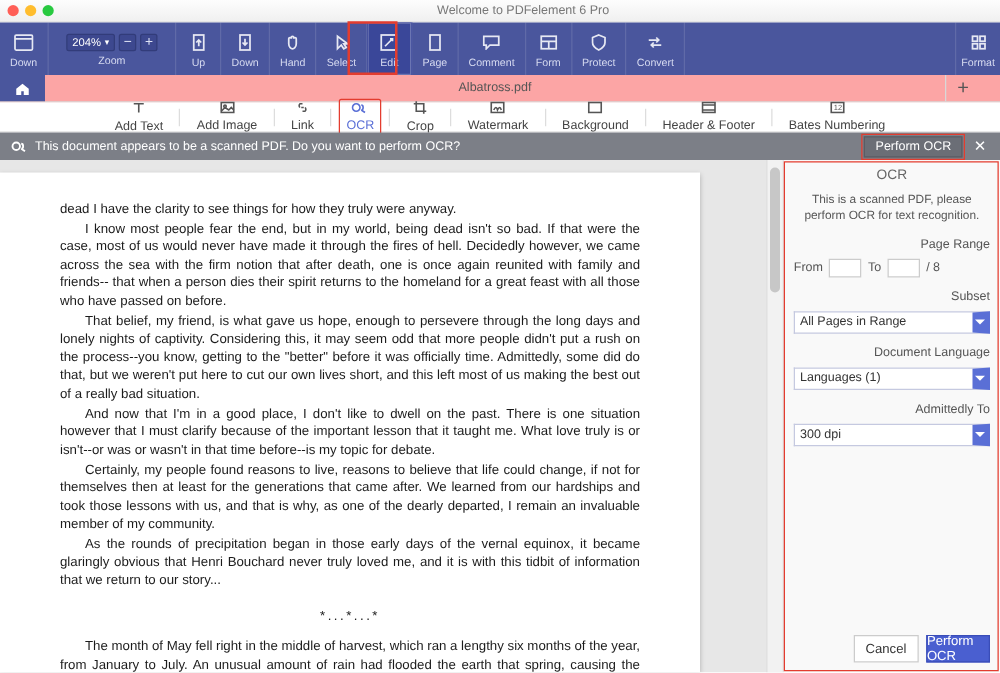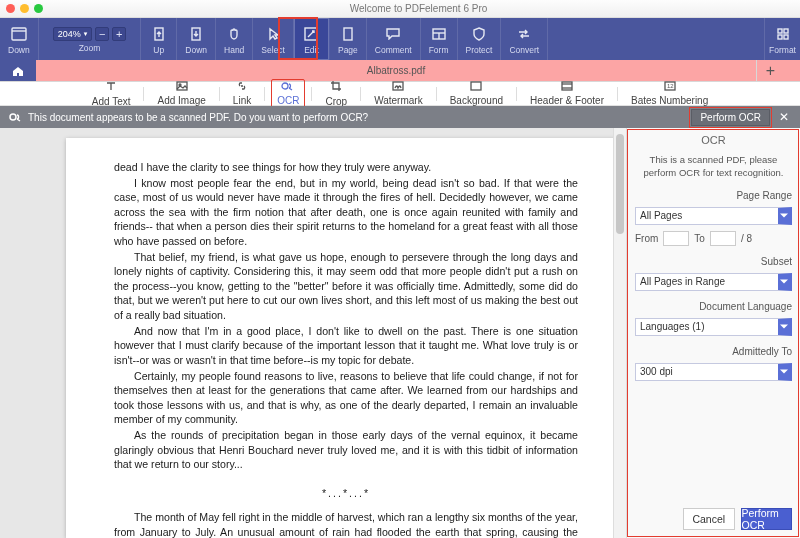--- a/index.html
+++ b/index.html
@@ -42,21 +42,21 @@
   
   .banner { height:22px; background:#7c7f87; color:#fff; display:flex; align-items:center; padding:0 8px; font-size:10px; position:relative; }
   .banner .spacer { flex:1; }
   .perform-ocr-btn { background:#6b6e76; border:1px solid #5a5d65; padding:2px 8px; font-size:10px; color:#fff; margin-right:6px; }
   .perform-ocr-btn.hl { outline:1px solid #e33c2f; outline-offset:1px; }
   .banner-close { width:16px; font-size:12px; text-align:center; cursor:pointer; }
   .banner svg { stroke:#fff; stroke-width:1.5; fill:none; }
 
   
   .main { display:flex; height: calc(538px - 18px - 42px - 22px - 24px - 22px); }
-  .doc { flex:1; background:#e7e7e7; overflow:hidden; position:relative; display:flex; justify-content:flex-end; padding:10px 0 0 0; }
+  .doc { flex:1; background:#e7e7e7; overflow:hidden; position:relative; display:flex; justify-content:flex-start; padding:10px 0 0 0; }
   .page { width:560px; background:#fff; box-shadow:0 1px 4px rgba(0,0,0,.25); padding:22px 48px 0 48px; font-family: "Times New Roman", serif; font-size:10.6px; line-height:1.38; color:#1b1b1b; text-align:justify; }
   .page p { margin-bottom:1px; text-indent:20px; }
   .page p.noindent { text-indent:0; }
   .page .stars { text-align:center; margin:14px 0 10px 0; letter-spacing:2px; text-indent:0;}
   .scrollbar { position:absolute; right:0; top:0; bottom:0; width:13px; background:#f2f2f2; border-left:1px solid #ddd;}
   .thumb { position:absolute; left:2px; right:2px; top:6px; height:100px; background:#c7c7c7; border-radius:5px;}
 
   
   .panel { width:174px; background:#f9f9f9; border-left:1px solid #ddd; padding:6px 8px 8px 8px; display:flex; flex-direction:column; gap:6px; outline:1px solid #e33c2f; outline-offset:-2px; }
   .panel h3 { font-size:11px; font-weight:500; color:#666; text-align:center; margin-bottom:2px; }
@@ -312,23 +312,20 @@
     <div class="scrollbar">
       <div class="thumb"></div>
     </div>
   </div>
 
   <div class="panel">
     <h3>OCR</h3>
     <div class="hint">This is a scanned PDF, please perform OCR for text recognition.</div>
 
     <label>Page Range</label>
-    <div class="select">
-        <span>All Pages</span>
-      </div>
     <div class="fromto">
       <span>From</span>
       <input style="">
       <span>To</span>
       <input style="">
       <span>/ 8</span>
     </div>
 
     <label>Subset</label>
     <div class="select">

